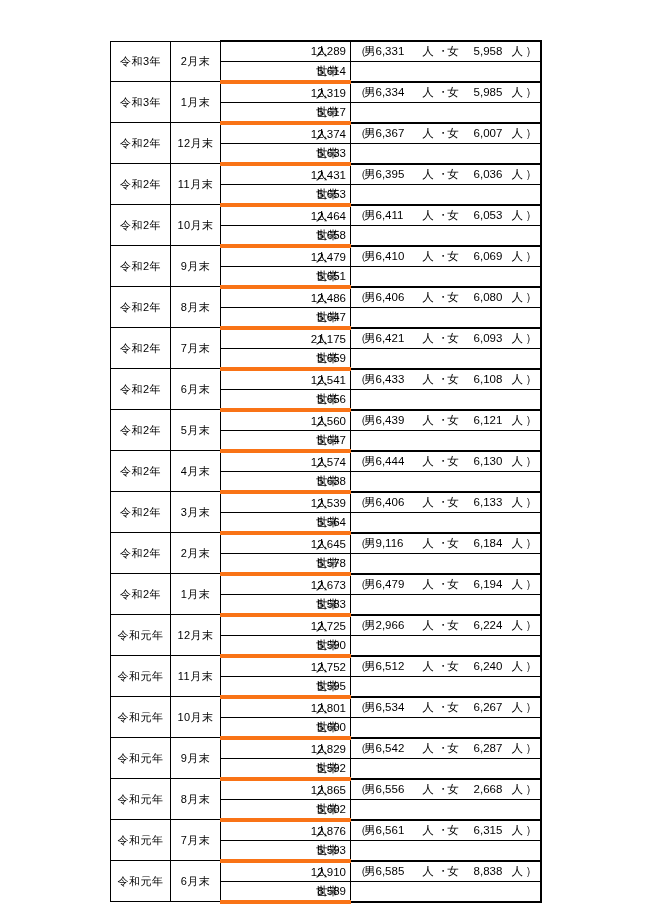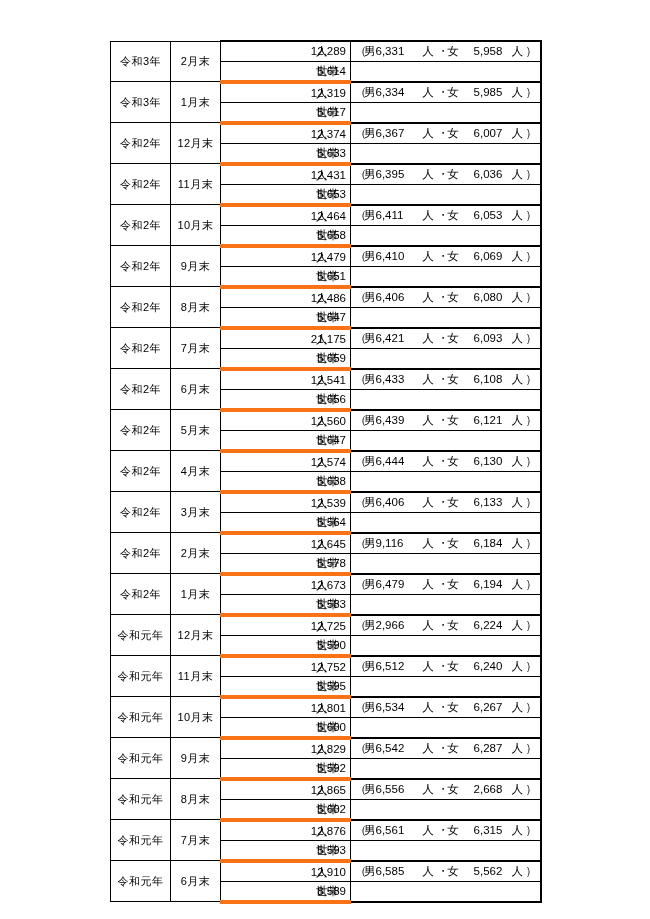--- a/index.html
+++ b/index.html
@@ -561,21 +561,21 @@
           <td class="month-cell" rowspan="2">6月末</td>
           <td class="count-cell"><span>12,910</span><span class="unit">人</span></td>
           <td class="break-cell">
             <div class="break-inner">
               <span class="paren-open">（</span>
               <span class="lbl-male">男</span>
               <span class="num-male">6,585</span>
               <span class="u1">人</span>
               <span class="sep-dot">・</span>
               <span class="lbl-female">女</span>
-              <span class="num-female">5,562</span>
+              <span class="num-female">8,838</span>
               <span class="u2">人</span>
               <span class="paren-close">）</span>
             </div>
           </td>
         </tr>
         <tr class="row-bot">
           <td class="count-cell"><span>8,589</span><span class="unit">世帯</span></td>
           <td class="break-cell empty-break">&nbsp;</td>
         </tr>
       </tbody>

